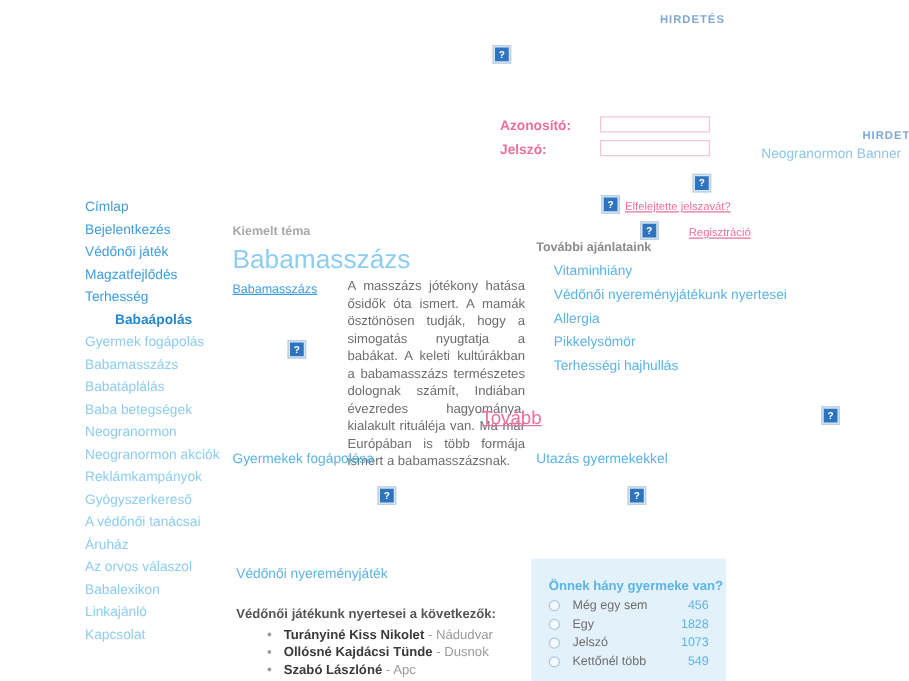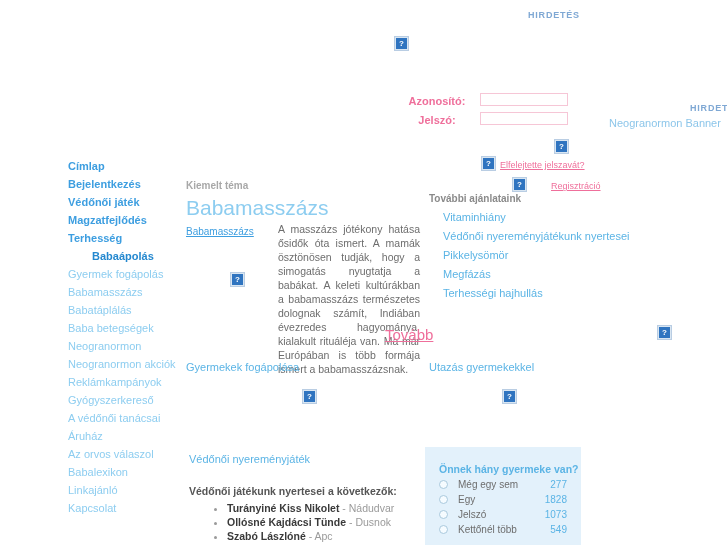--- a/index.html
+++ b/index.html
@@ -58,21 +58,21 @@
     font-size: 11px;
     color: #8dc6ea;
     font-family: "Liberation Sans", sans-serif;
   }
 
   
   .loginlabel {
     font-size: 11px;
     font-weight: bold;
     color: #ef6f9b;
-    text-align: center;
+    text-align: left;
     font-family: "Liberation Sans", sans-serif;
   }
   .logininput {
     width: 88px;
     height: 13px;
     border: 1px solid #f6c6d6;
     background: #ffffff;
     box-sizing: border-box;
     font-size: 10px;
     padding: 0 2px;
@@ -92,21 +92,21 @@
   #leftnav { left: 68px; top: 157px; width: 115px; }
   .navitem {
     display: block;
     font-size: 11px;
     line-height: 18px;
     text-decoration: none;
     color: #8dcdf0;
     font-family: "Liberation Sans", sans-serif;
     white-space: nowrap;
   }
-  .navitem.strong { color: #3d9ee0; font-weight: bold; }
+  .navitem.strong { color: #3d9ee0; font-weight: normal; }
   .navitem.active { color: #2488cf; font-weight: bold; padding-left: 24px; }
 
   
   .sectionlabel {
     font-size: 10px;
     font-weight: bold;
     color: #a8a8a8;
     font-family: "Liberation Sans", sans-serif;
   }
   .maintitle {
@@ -319,22 +319,22 @@
   <span class="brokenimg">
       <span class="inner">?</span>
     </span>
 </div>
 
 <div class="abs sidehead" style="left:429px; top:181px;">További ajánlataink</div>
 
 <div class="abs" style="left:443px; top:208px; width:180px;">
   <a class="reclink" href="#">Vitaminhiány</a>
   <a class="reclink" href="#">Védőnői nyereményjátékunk nyertesei</a>
+  <a class="reclink" href="#">Allergia</a>
   <a class="reclink" href="#">Pikkelysömör</a>
-  <a class="reclink" href="#">Megfázás</a>
   <a class="reclink" href="#">Terhességi hajhullás</a>
 </div>
 
 <div class="abs" style="left:657px; top:325px;">
   <span class="brokenimg">
       <span class="inner">?</span>
     </span>
 </div>
 
 <a class="abs winhead" href="#" style="left:189px; top:453px; text-decoration:none;">Védőnői nyereményjáték</a>
@@ -352,21 +352,21 @@
     <b>Szabó Lászlóné</b><span> - </span><span>Apc</span>
   </li>
 </ul>
 
 <div class="abs" id="pollbox">
   <div class="pollq">Önnek hány gyermeke van?</div>
 
   <div class="pollrow">
     <span class="radio"></span>
     <span class="polltext">Még egy sem</span>
-    <span class="pollcount">277</span>
+    <span class="pollcount">456</span>
   </div>
 
   <div class="pollrow">
     <span class="radio"></span>
     <span class="polltext">Egy</span>
     <span class="pollcount">1828</span>
   </div>
 
   <div class="pollrow">
     <span class="radio"></span>

